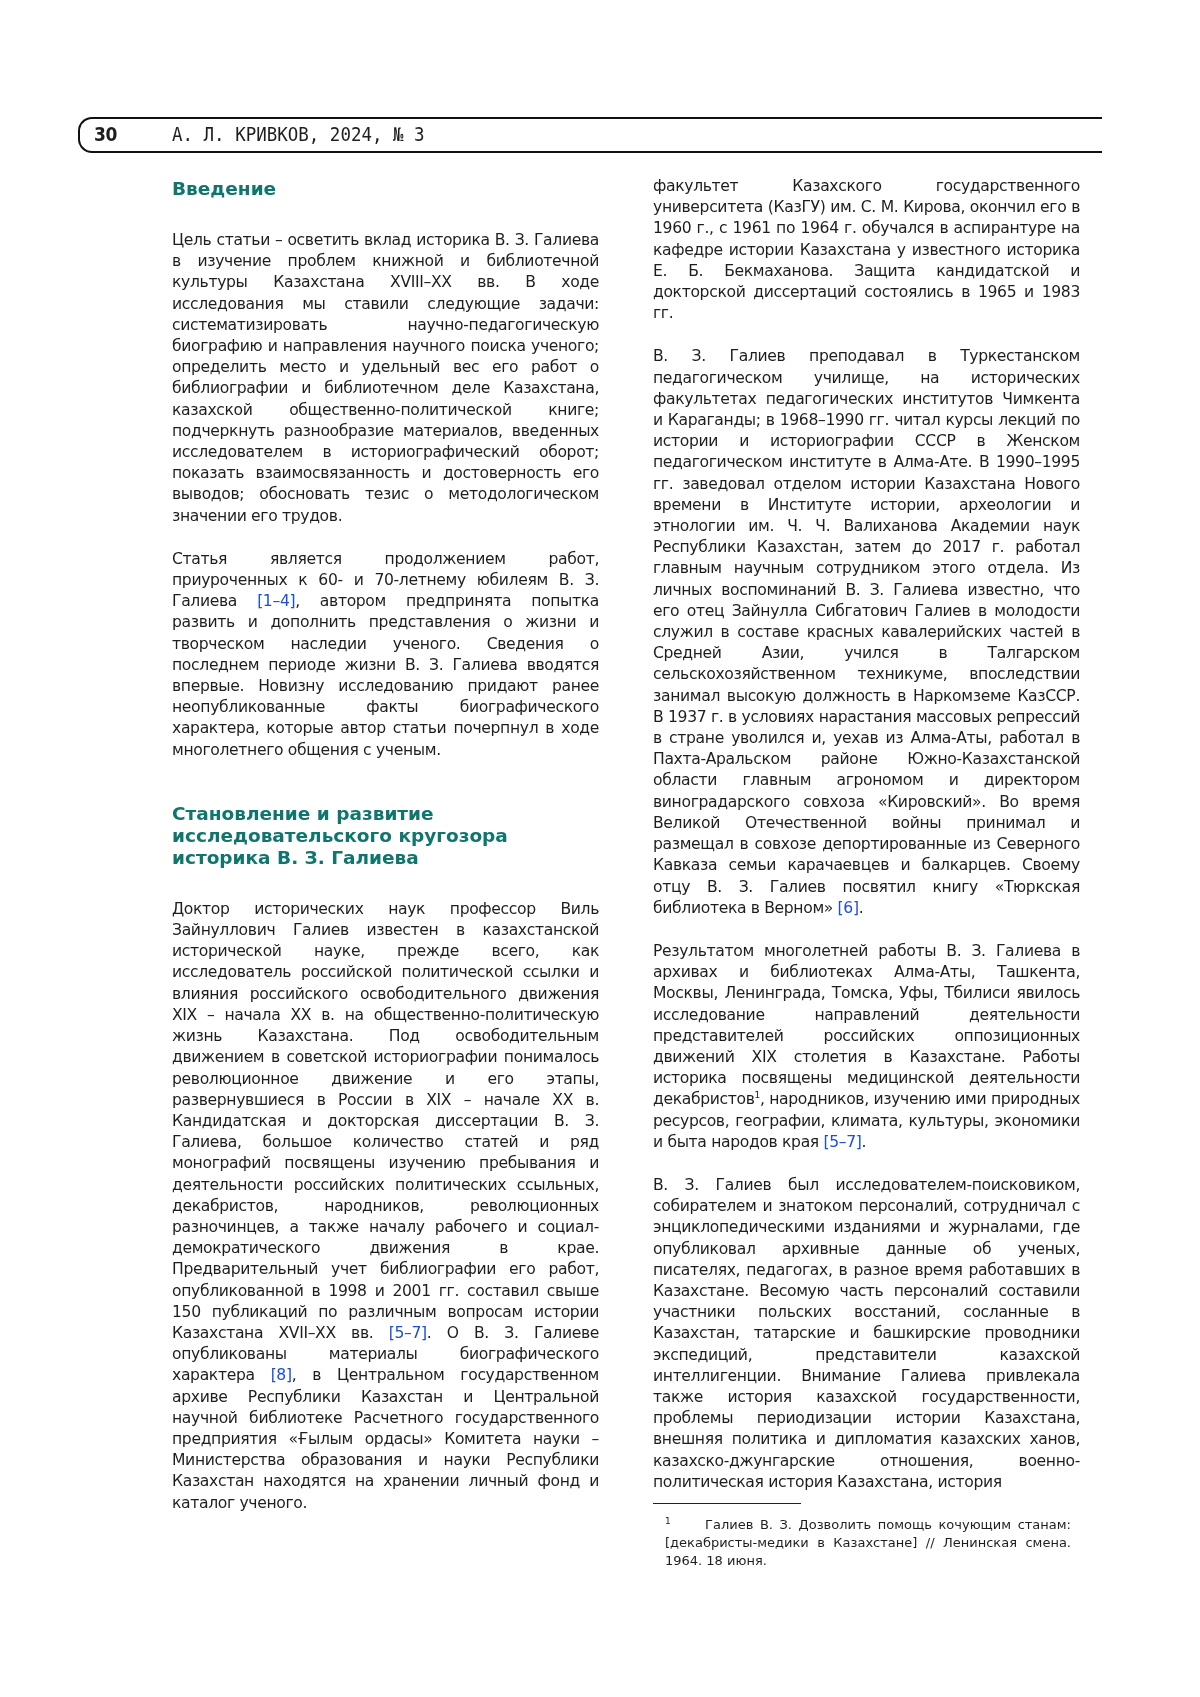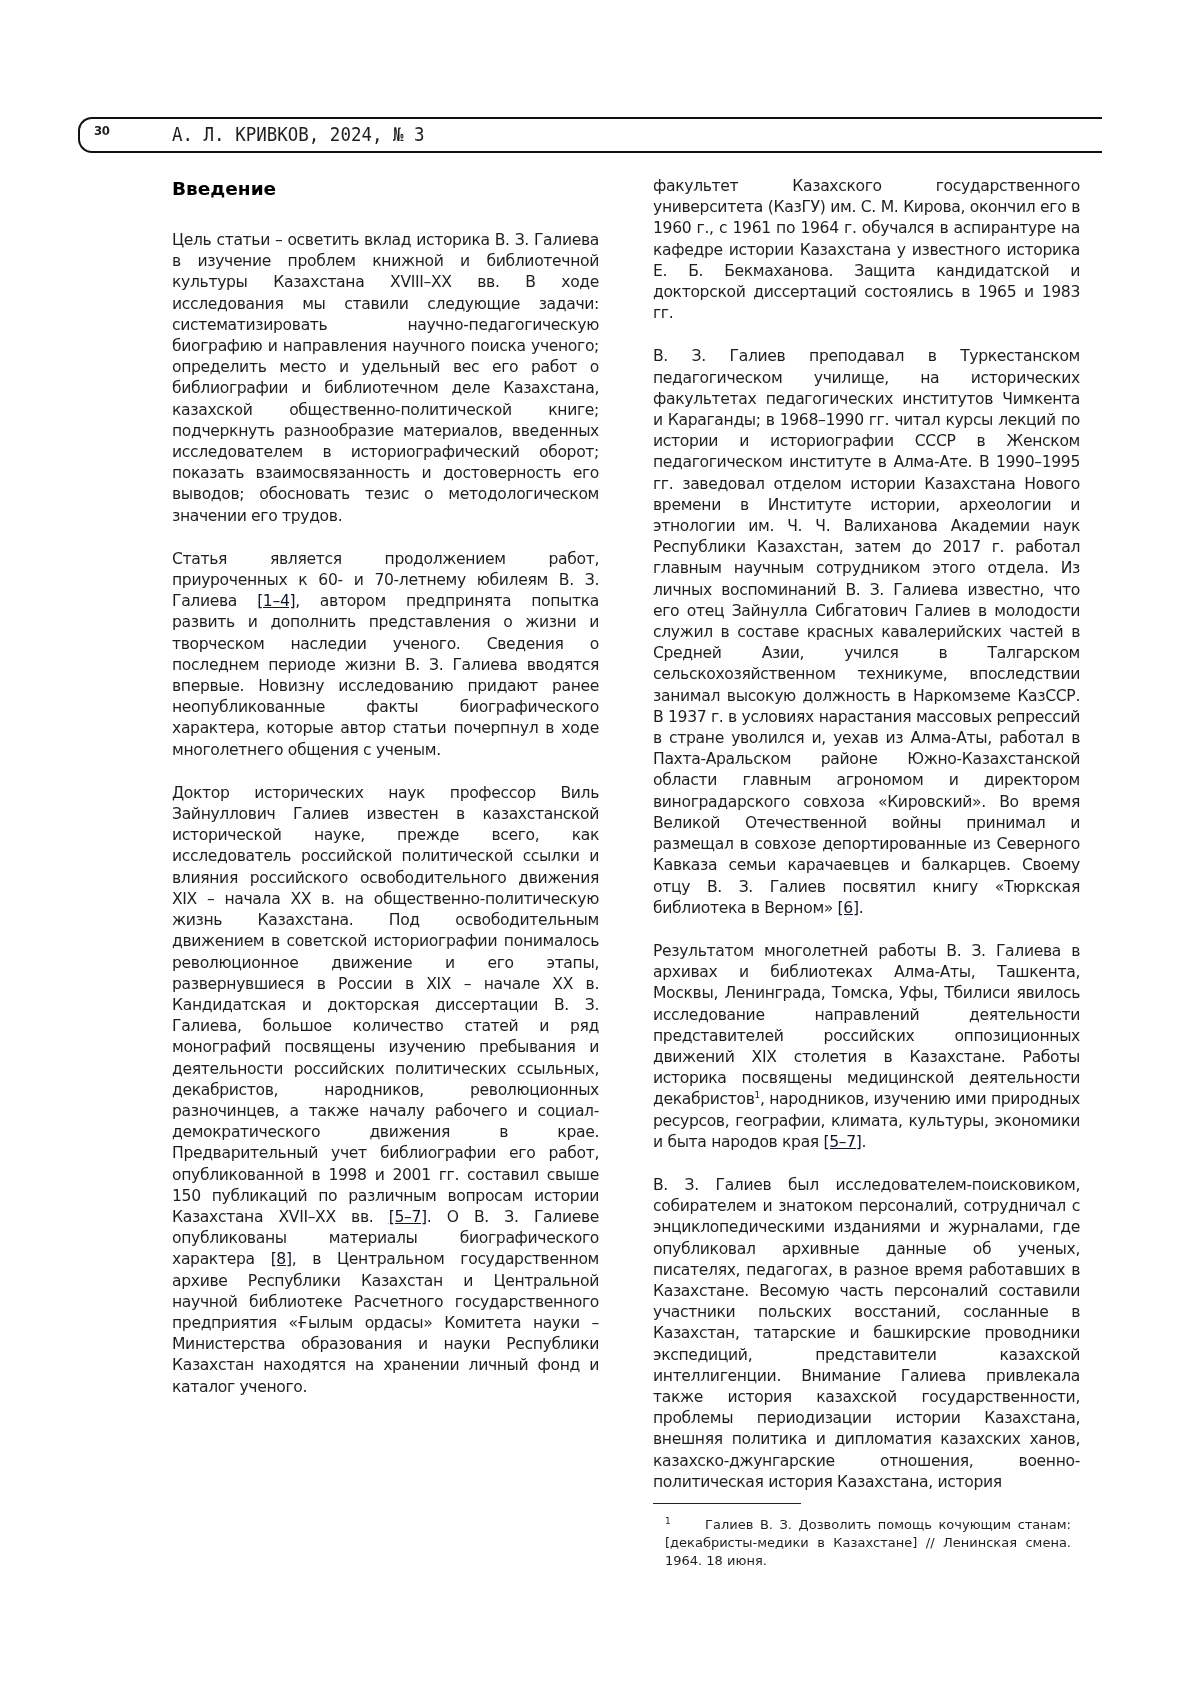--- a/index.html
+++ b/index.html
@@ -2,51 +2,52 @@
 <html><head>
   <meta charset="utf-8">
   <style>
     html, body { margin: 0; padding: 0; background: #ffffff; }
     body { width: 1200px; height: 1697px; position: relative; overflow: hidden;
            font-family: "DejaVu Sans", sans-serif; color: #1e1e1e; }
     .header { position: absolute; left: 78px; top: 117px; width: 1022px; height: 36px; }
     .header-frame { position: absolute; left: 0; top: 0; width: 1022px; height: 32px;
                     border-top: 2.5px solid #111; border-bottom: 2.5px solid #111;
                     border-left: 2.5px solid #111; border-radius: 14px 0 0 14px; }
-    .page-num { position: absolute; left: 16px; top: 6px; font-weight: bold; font-size: 13px;
+    .page-num { position: absolute; left: 16px; top: 6px; font-weight: bold; font-size: 19px;
                 font-family: "DejaVu Sans Condensed", "DejaVu Sans", sans-serif; letter-spacing: -0.5px; }
     .running-head { position: absolute; left: 94px; top: 6px; font-size: 19px;
                     font-family: "DejaVu Sans Mono", monospace; letter-spacing: 0px; transform: scaleX(0.92); transform-origin: left; }
     .col { position: absolute; top: 170px; width: 430px; }
     .col-left { left: 172px; }
     .col-right { left: 653px; top: 176px; }
-    .h { font-weight: bold; font-size: 18.5px; line-height: 22px; margin: 0; color: #000000; }
+    .h { font-weight: bold; font-size: 18.5px; line-height: 22px; margin: 0; color: #0f766e; }
     .h1 { margin-top: 8px; margin-bottom: 30px; }
     .h2 { margin-top: 42px; margin-bottom: 30px; }
     p { margin: 0 3px 22px 0; font-size: 15.6px; line-height: 21.2px; text-align: justify;
         letter-spacing: -0.35px; font-family: "DejaVu Sans", sans-serif; }
-    .ref { color: #0f172a; text-decoration: underline; }
+    .ref { color: #1d4ed8; }
     sup { font-size: 9px; vertical-align: 6px; line-height: 0; }
     .footnote-rule { width: 148px; border-top: 1.5px solid #222; margin: 10px 0 8px 0; }
     .footnote { font-size: 13px; line-height: 18px; letter-spacing: 0; text-align: justify; margin: 12px; }
     .fn-mark { display: inline-block; width: 40px; font-size: 9px; vertical-align: 5px; line-height: 0; }
   </style>
 </head>
 <body>
 
 <div class="header">
   <div class="header-frame"></div>
   <span class="page-num">30</span>
   <span class="running-head">А. Л. КРИВКОВ, 2024, № 3</span>
 </div>
 
 <div class="col col-left">
   <h2 class="h h1">Введение</h2>
   <p>Цель статьи – осветить вклад историка В. З. Галиева в изучение проблем книжной и библиотечной культуры Казахстана XVIII–XX вв. В ходе исследования мы ставили следующие задачи: систематизировать научно-педагогическую биографию и направления научного поиска ученого; определить место и удельный вес его работ о библиографии и библиотечном деле Казахстана, казахской общественно-политической книге; подчеркнуть разнообразие материалов, введенных исследователем в историографический оборот; показать взаимосвязанность и достоверность его выводов; обосновать тезис о методологическом значении его трудов.</p>
   <p><span>Статья является продолжением работ, приуроченных к 60- и 70-летнему юбилеям В. З. Галиева </span><a class="ref">[1–4]</a><span>, автором предпринята попытка развить и дополнить представления о жизни и творческом наследии ученого. Сведения о последнем периоде жизни В. З. Галиева вводятся впервые. Новизну исследованию придают ранее неопубликованные факты биографического характера, которые автор статьи почерпнул в ходе многолетнего общения с ученым.</span></p>
+  <h2 class="h h2">Становление и развитие исследовательского кругозора историка В. З. Галиева</h2>
   <p><span>Доктор исторических наук профессор Виль Зайнуллович Галиев известен в казахстанской исторической науке, прежде всего, как исследователь российской политической ссылки и влияния российского освободительного движения XIX – начала XX в. на общественно-политическую жизнь Казахстана. Под освободительным движением в советской историографии понималось революционное движение и его этапы, развернувшиеся в России в XIX – начале XX в. Кандидатская и докторская диссертации В. З. Галиева, большое количество статей и ряд монографий посвящены изучению пребывания и деятельности российских политических ссыльных, декабристов, народников, революционных разночинцев, а также началу рабочего и социал-демократического движения в крае. Предварительный учет библиографии его работ, опубликованной в 1998 и 2001 гг. составил свыше 150 публикаций по различным вопросам истории Казахстана XVII–XX вв. </span><a class="ref">[5–7]</a><span>. О В. З. Галиеве опубликованы материалы биографического характера </span><a class="ref">[8]</a><span>, в Центральном государственном архиве Республики Казахстан и Центральной научной библиотеке Расчетного государственного предприятия «Ғылым ордасы» Комитета науки – Министерства образования и науки Республики Казахстан находятся на хранении личный фонд и каталог ученого.</span></p>
 </div>
 
 <div class="col col-right">
   <p>факультет Казахского государственного университета (КазГУ) им. С. М. Кирова, окончил его в 1960 г., с 1961 по 1964 г. обучался в аспирантуре на кафедре истории Казахстана у известного историка Е. Б. Бекмаханова. Защита кандидатской и докторской диссертаций состоялись в 1965 и 1983 гг.</p>
   <p><span>В. З. Галиев преподавал в Туркестанском педагогическом училище, на исторических факультетах педагогических институтов Чимкента и Караганды; в 1968–1990 гг. читал курсы лекций по истории и историографии СССР в Женском педагогическом институте в Алма-Ате. В 1990–1995 гг. заведовал отделом истории Казахстана Нового времени в Институте истории, археологии и этнологии им. Ч. Ч. Валиханова Академии наук Республики Казахстан, затем до 2017 г. работал главным научным сотрудником этого отдела. Из личных воспоминаний В. З. Галиева известно, что его отец Зайнулла Сибгатович Галиев в молодости служил в составе красных кавалерийских частей в Средней Азии, учился в Талгарском сельскохозяйственном техникуме, впоследствии занимал высокую должность в Наркомземе КазССР. В 1937 г. в условиях нарастания массовых репрессий в стране уволился и, уехав из Алма-Аты, работал в Пахта-Аральском районе Южно-Казахстанской области главным агрономом и директором виноградарского совхоза «Кировский». Во время Великой Отечественной войны принимал и размещал в совхозе депортированные из Северного Кавказа семьи карачаевцев и балкарцев. Своему отцу В. З. Галиев посвятил книгу «Тюркская библиотека в Верном» </span><a class="ref">[6]</a><span>.</span></p>
   <p><span>Результатом многолетней работы В. З. Галиева в архивах и библиотеках Алма-Аты, Ташкента, Москвы, Ленинграда, Томска, Уфы, Тбилиси явилось исследование направлений деятельности представителей российских оппозиционных движений XIX столетия в Казахстане. Работы историка посвящены медицинской деятельности декабристов</span><sup>1</sup><span>, народников, изучению ими природных ресурсов, географии, климата, культуры, экономики и быта народов края </span><a class="ref">[5–7]</a><span>.</span></p>
   <p style="margin-bottom:0;">В. З. Галиев был исследователем-поисковиком, собирателем и знатоком персоналий, сотрудничал с энциклопедическими изданиями и журналами, где опубликовал архивные данные об ученых, писателях, педагогах, в разное время работавших в Казахстане. Весомую часть персоналий составили участники польских восстаний, сосланные в Казахстан, татарские и башкирские проводники экспедиций, представители казахской интеллигенции. Внимание Галиева привлекала также история казахской государственности, проблемы периодизации истории Казахстана, внешняя политика и дипломатия казахских ханов, казахско-джунгарские отношения, военно-политическая история Казахстана, история</p>
   <div class="footnote-rule"></div>
   <p class="footnote"><span class="fn-mark">1</span><span>Галиев В. З. Дозволить помощь кочующим станам: [декабристы-медики в Казахстане] // Ленинская смена. 1964. 18 июня.</span></p>

